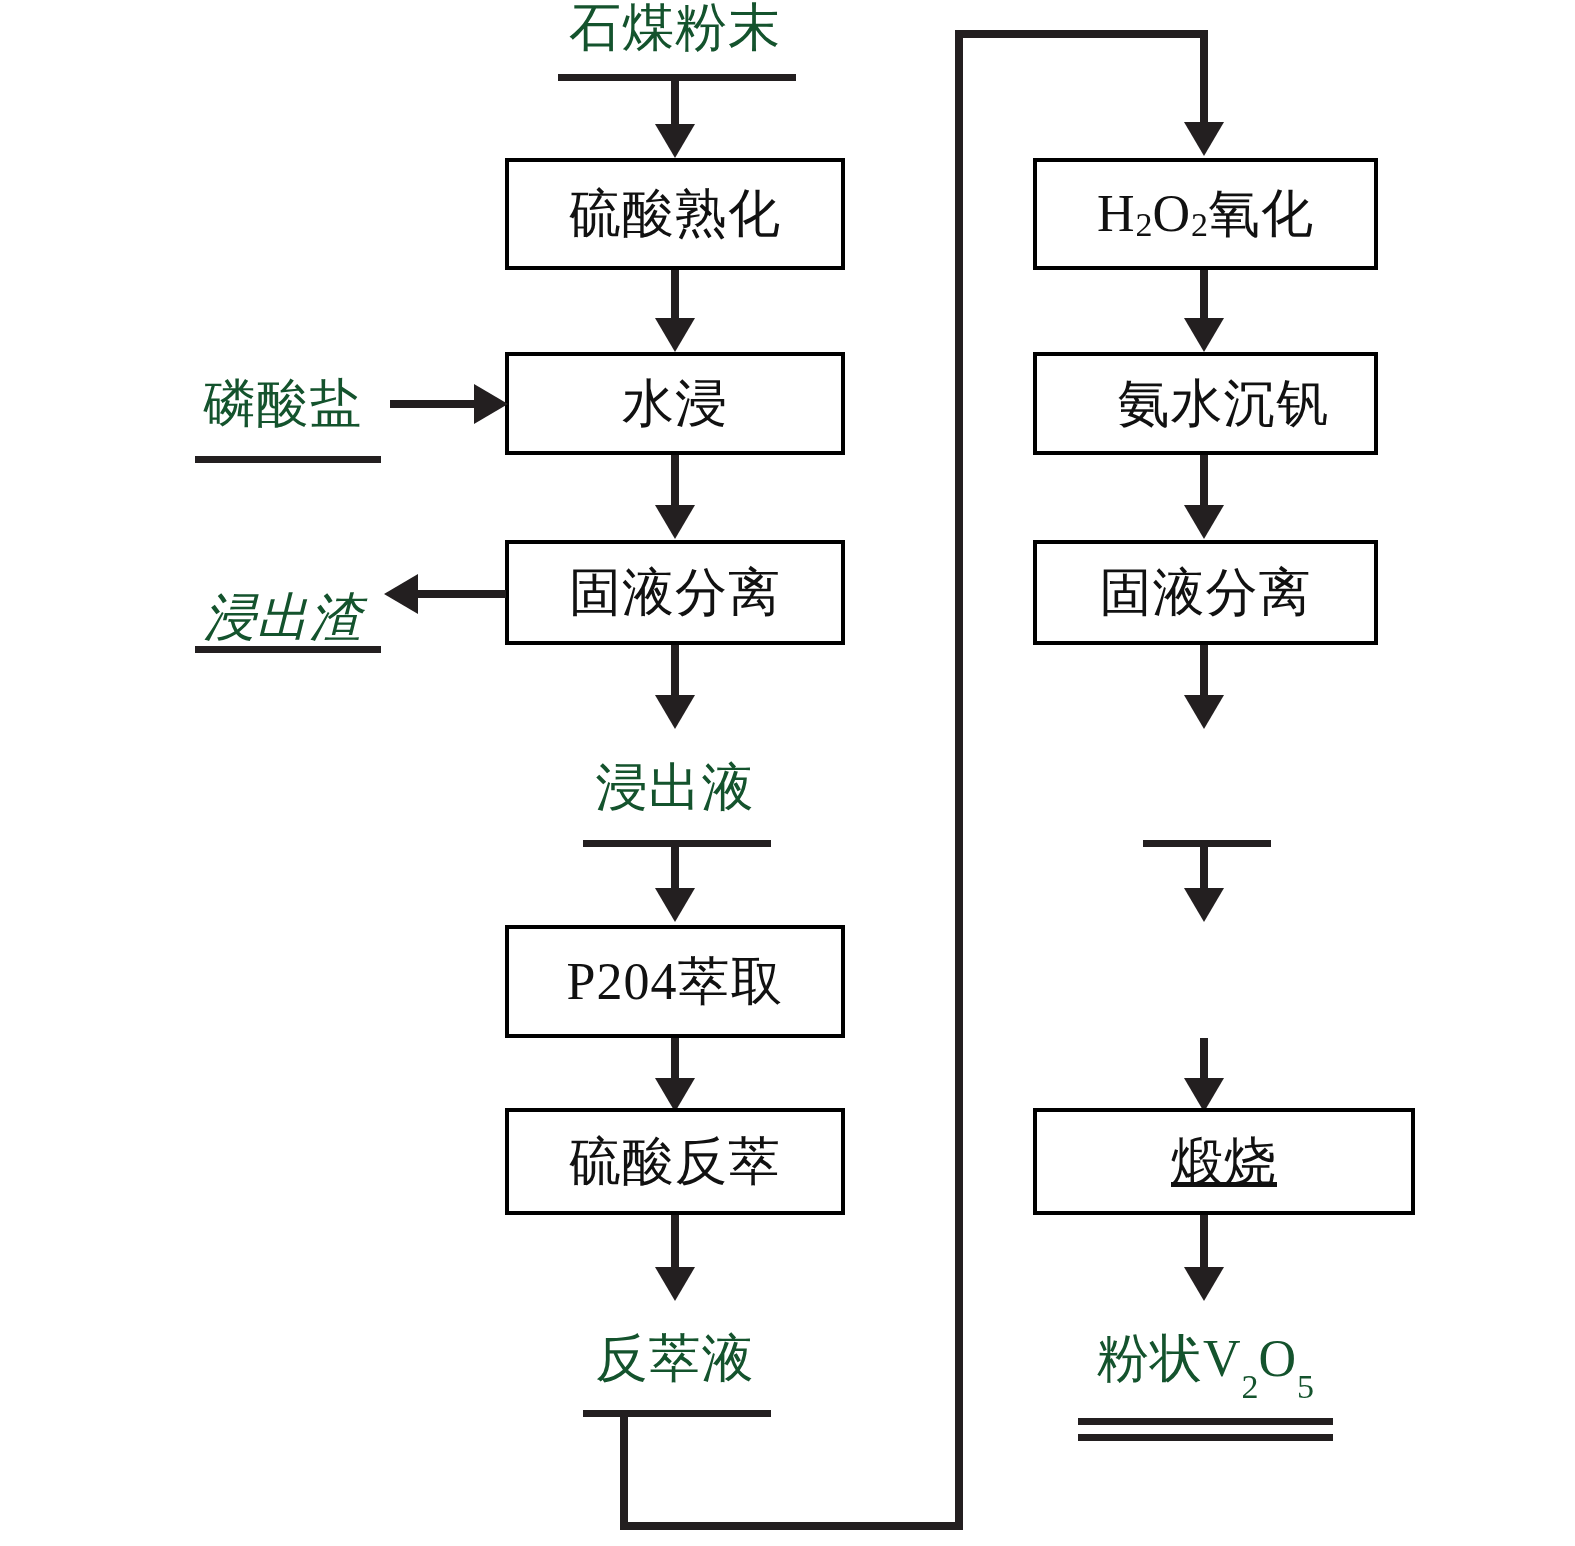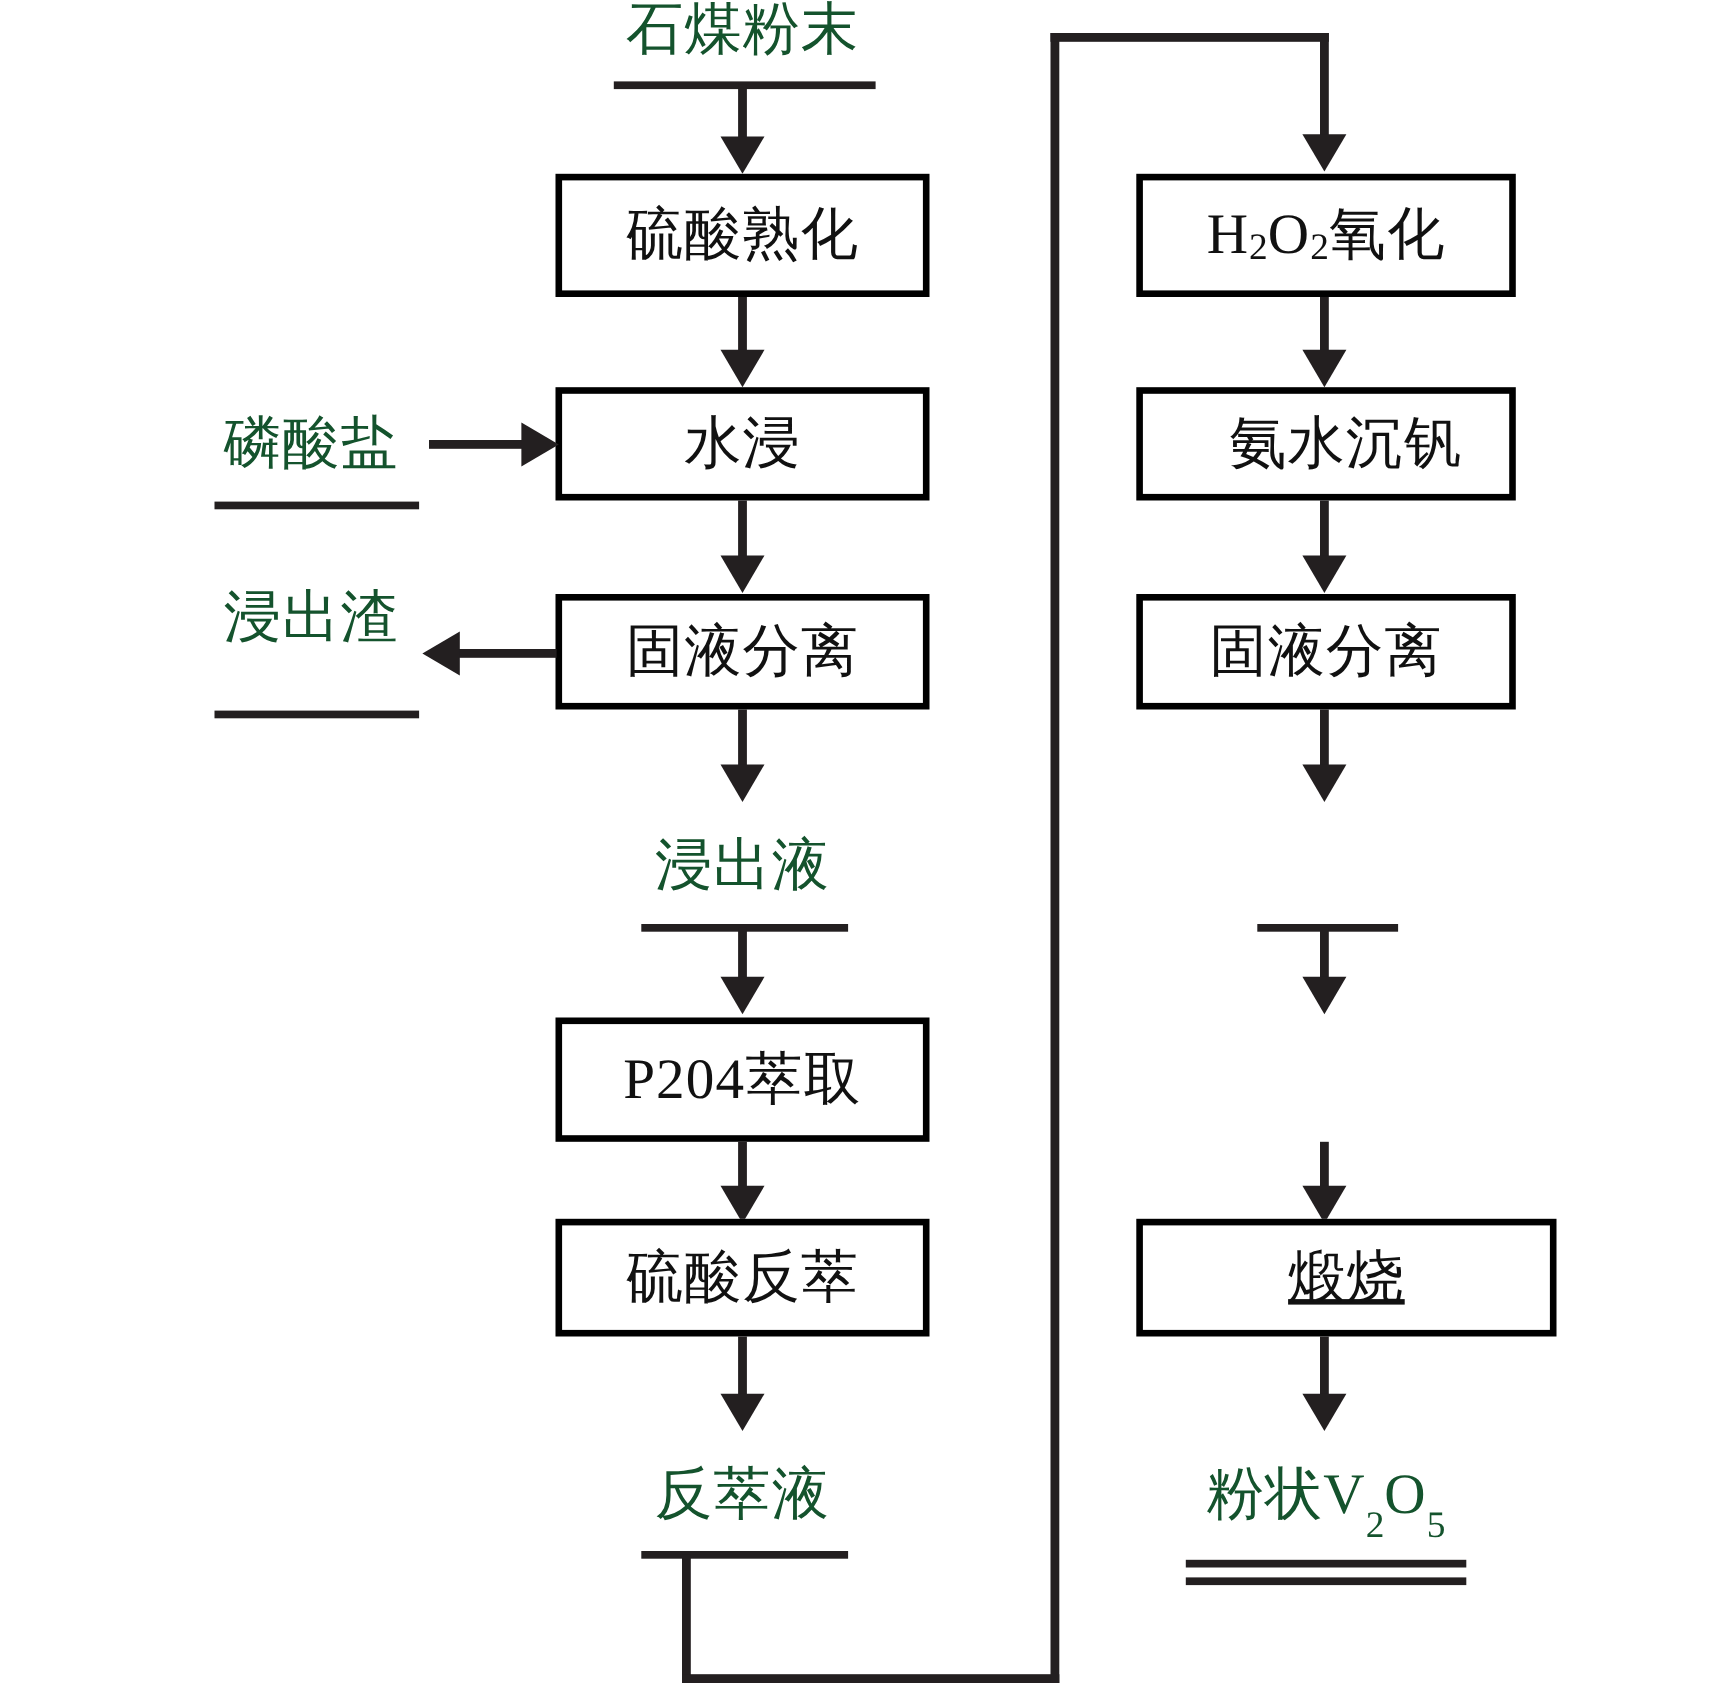--- a/index.html
+++ b/index.html
@@ -13,21 +13,21 @@
     width: 1575px;
     height: 1546px;
     background: #ffffff;
     font-family: "Liberation Serif", "DejaVu Serif", serif;
     overflow: hidden;
   }
   
   .box {
     position: absolute;
     box-sizing: border-box;
-    border: 6px solid #000000;
+    border: 4px solid #000000;
     background: #ffffff;
     display: flex;
     align-items: center;
     justify-content: center;
     color: #111111;
     font-size: 52px;
     line-height: 1;
     letter-spacing: 1px;
     white-space: nowrap;
   }
@@ -119,21 +119,21 @@
   <div class="label" style="left:190px; top:378px; width:186px;">磷酸盐</div>
   <div class="ul" style="left:195px; top:456px; width:186px;"></div>
   <div class="hline" style="left:390px; top:400px; width:92px;"></div>
   <div class="arr-right" style="left:474px; top:384px;"></div>
 
   <div class="vline" style="left:671px; top:455px; height:62px;"></div>
   <div class="arr-down" style="left:655px; top:505px;"></div>
 
   <div class="box" style="left:505px; top:540px; width:340px; height:105px;">固液分离</div>
 
-  <div class="label" style="left:190px; top:536px; width:186px;">浸出渣</div>
+  <div class="label" style="left:190px; top:592px; width:186px;font-style:italic;">浸出渣</div>
   <div class="ul" style="left:195px; top:646px; width:186px;"></div>
   <div class="hline" style="left:414px; top:590px; width:92px;"></div>
   <div class="arr-left" style="left:384px; top:574px;"></div>
 
   <div class="vline" style="left:671px; top:645px; height:62px;"></div>
   <div class="arr-down" style="left:655px; top:695px;"></div>
 
   <div class="label" style="left:505px; top:762px; width:340px;">浸出液</div>
   <div class="ul" style="left:583px; top:840px; width:188px;"></div>
 

